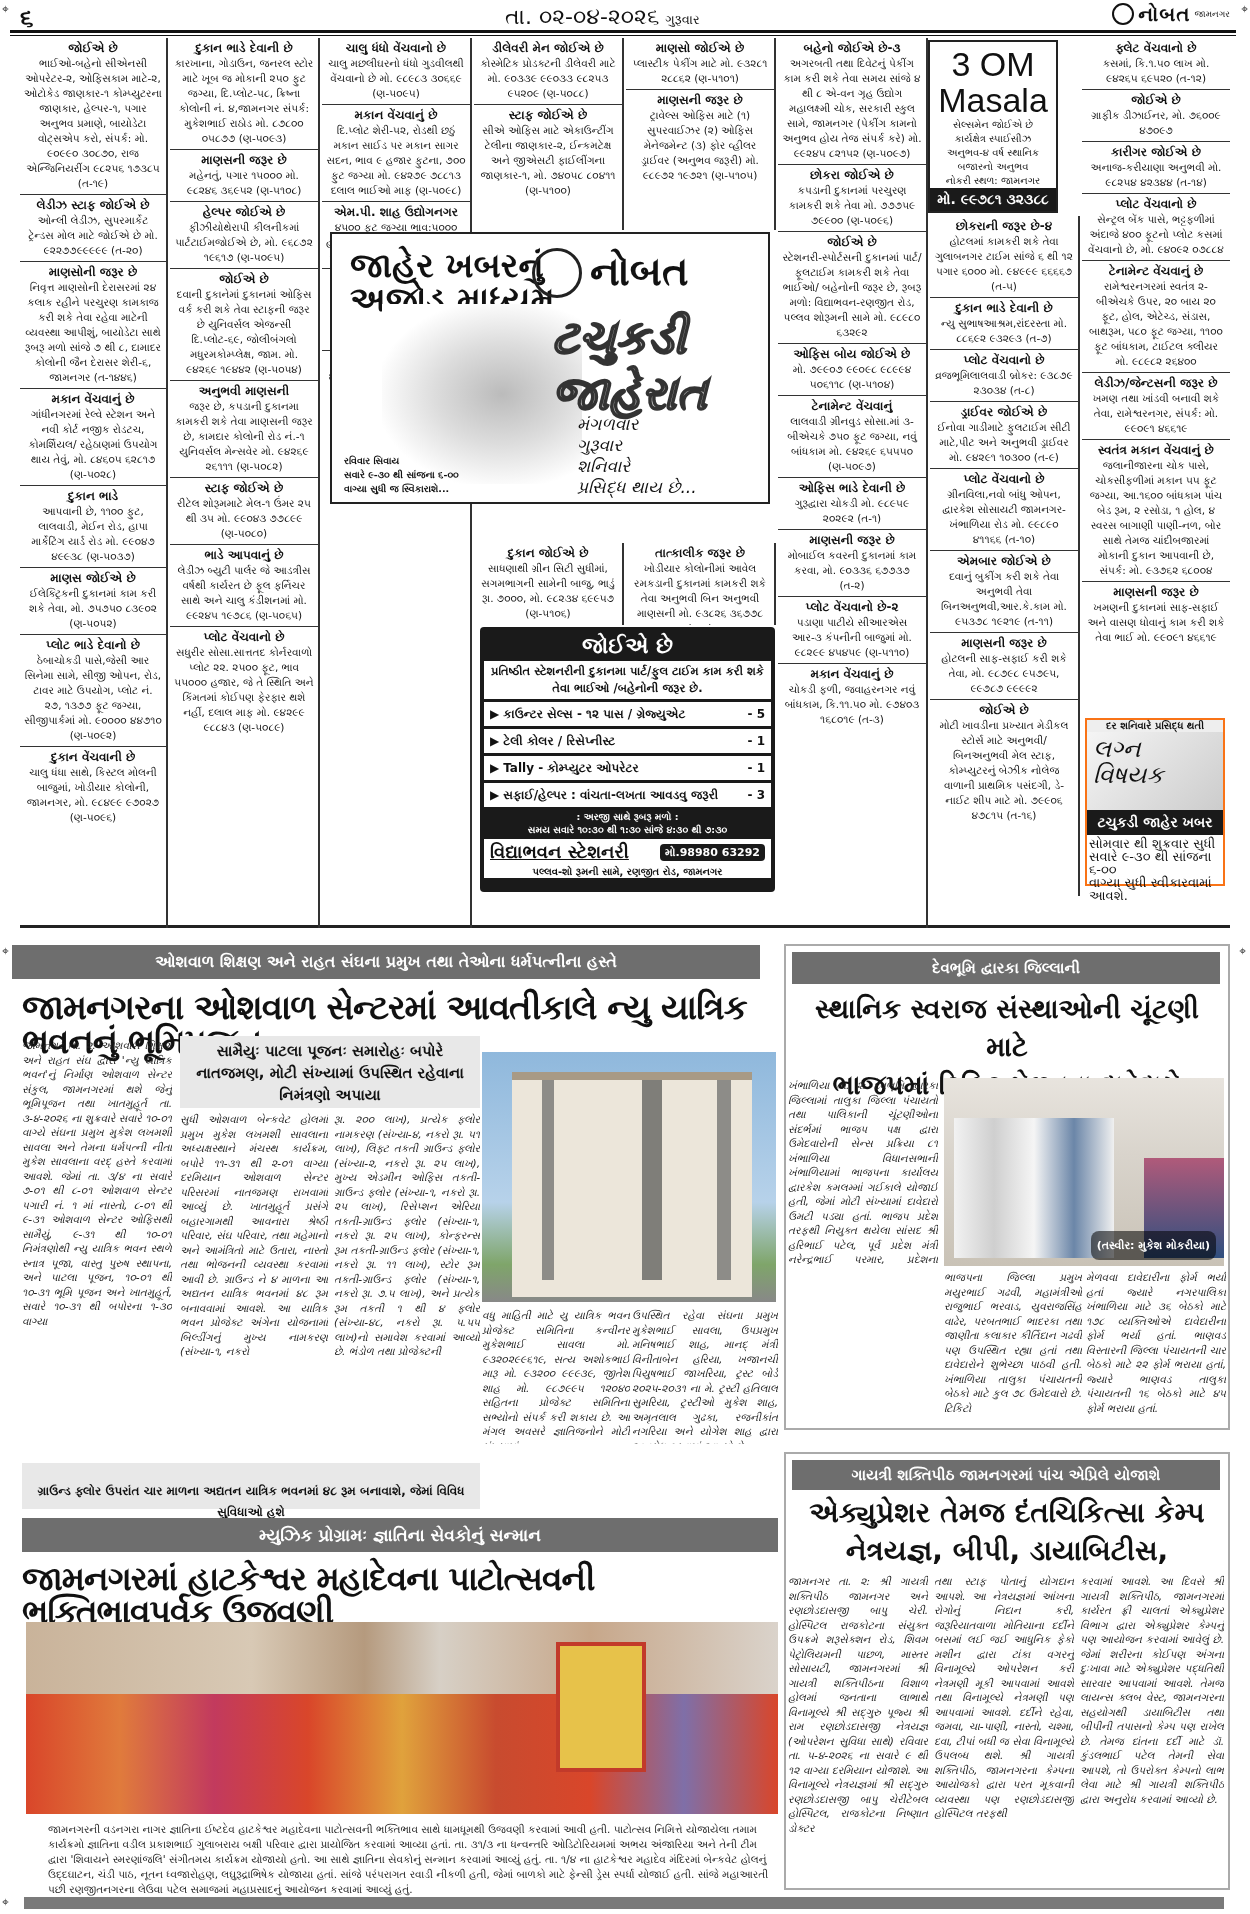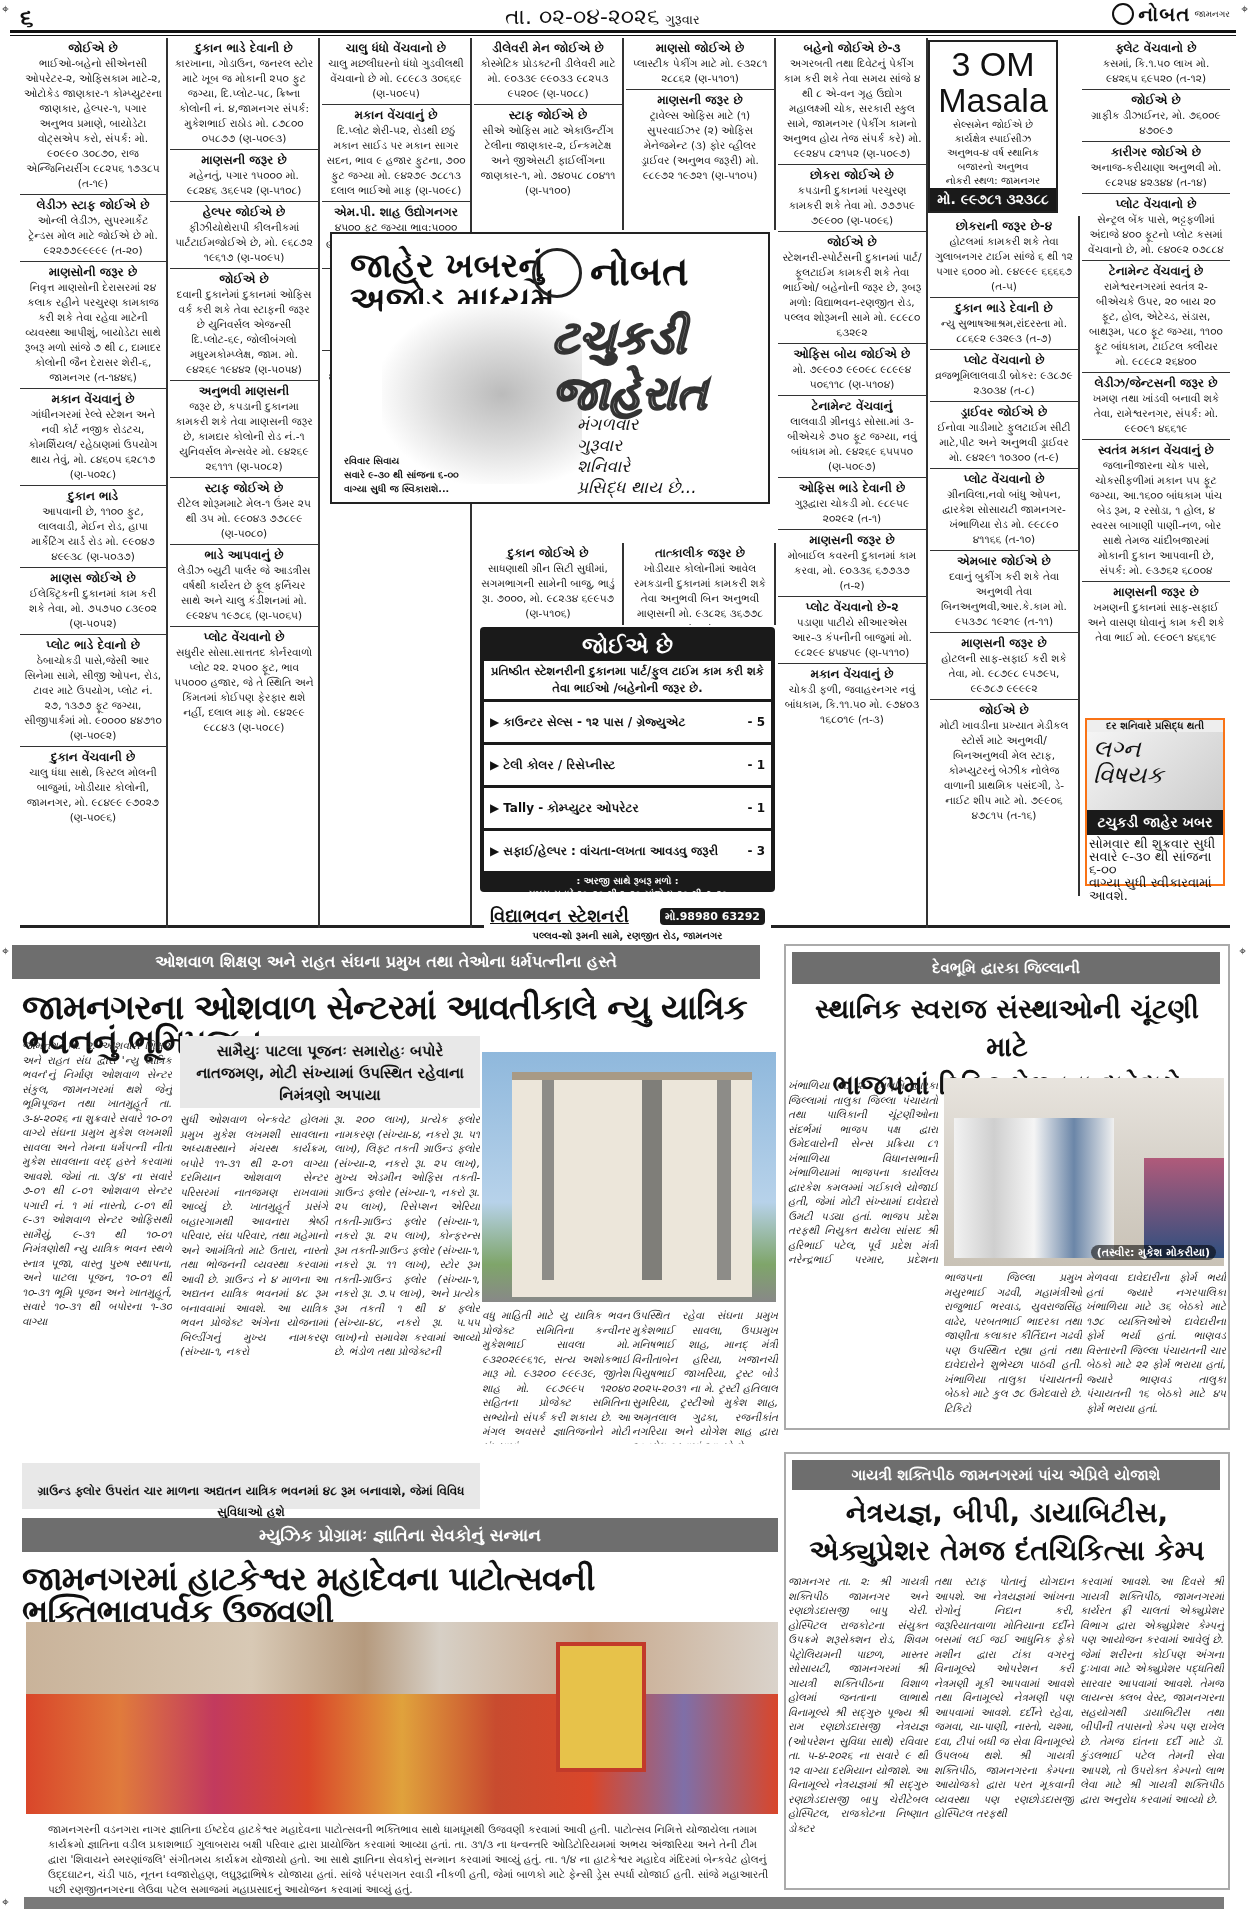--- a/index.html
+++ b/index.html
@@ -27,21 +27,21 @@
 .promo .brand-icon{position:absolute;left:200px;top:14px;width:50px;height:50px;border:3px solid #222;border-radius:50%}
 .promo .brand-name{position:absolute;left:258px;top:14px;font-size:40px;font-weight:900}
 .promo .hand{position:absolute;left:50px;top:70px;width:200px;height:180px;background:radial-gradient(ellipse at 60% 50%,#bbb 0%,#ddd 40%,#fff 75%)}
 .promo .tiny{position:absolute;left:220px;top:75px;font-size:46px;line-height:56px;font-weight:900;color:#ccc;-webkit-text-stroke:2px #333;font-style:italic}
 .promo .days{position:absolute;left:245px;top:180px;font-size:17px;line-height:21px;font-style:italic}
 .promo .timing{position:absolute;left:12px;top:220px;font-size:9.5px;line-height:14px;font-weight:bold}
 
 .jobs{position:absolute;left:480px;top:627px;width:295px;height:265px;background:#1a1a1a;border-radius:4px;padding:4px}
 .jobs .title{color:#fff;text-align:center;font-size:22px;font-weight:900;line-height:30px}
 .jobs .intro{background:#fff;text-align:center;font-size:11.5px;font-weight:bold;line-height:17px;padding:2px}
-.jobs .row{background:#fff;margin-top:3px;display:flex;justify-content:space-between;font-size:12px;font-weight:bold;padding:12px 6px;line-height:16px}
+.jobs .row{background:#fff;margin-top:3px;display:flex;justify-content:space-between;font-size:12px;font-weight:bold;padding:4px 6px;line-height:16px}
 .jobs .row .arrow{margin-right:4px}
 .jobs .apply{color:#fff;text-align:center;font-size:9.5px;line-height:13px;font-weight:bold;margin-top:3px}
 .jobs .firm{background:#fff;margin-top:3px;padding:2px 6px;display:flex;justify-content:space-between;align-items:center}
 .jobs .firm .fname{font-size:18px;font-weight:bold;text-decoration:underline}
 .jobs .firm .phone{background:#1a1a1a;color:#fff;font-size:11px;padding:2px 5px;border-radius:4px;font-weight:bold}
 .jobs .addr{background:#fff;text-align:center;font-size:10px;font-weight:bold;line-height:13px}
 
 .masala{position:absolute;left:928px;top:40px;width:130px;text-align:center}
 .masala .big{font-size:34px;line-height:36px;font-family:"Liberation Sans",sans-serif}
 .masala .box{border:2px solid #222;padding-top:4px}
@@ -52,21 +52,21 @@
 .lagna .head{font-size:10px;text-align:center;font-weight:bold;background:#eee}
 .lagna .art{height:78px;background:linear-gradient(135deg,#f5f5f5,#ccc);font-size:24px;font-style:italic;padding:4px 6px;line-height:26px}
 .lagna .dark{background:#1a1a1a;color:#fff;text-align:center;font-size:14px;font-weight:bold;padding:4px 0}
 .lagna .foot{font-size:13px;text-align:left;line-height:13px;font-weight:normal;padding:2px}
 
 .section-bar{position:absolute;background:#6e6e6e;color:#fff;text-align:center;font-weight:bold}
 .headline{position:absolute;font-weight:900;letter-spacing:-1px;line-height:1}
 .body-text{position:absolute;font-size:10.5px;line-height:14.5px;font-style:italic;text-align:justify;color:#222}
 .subbox{position:absolute;background:#e8e8e8;text-align:center;font-weight:bold}
 .photo{position:absolute;overflow:hidden}
-.credit{position:absolute;font-size:11px;font-weight:bold;color:#fff;background:rgba(0,0,0,.55);border-radius:8px;padding:1px 6px}
+.credit{position:absolute;font-size:11px;font-weight:bold;color:#fff;background:rgba(0,0,0,.55);border-radius:8px;padding:8px 6px}
 .footer-text{position:absolute;left:48px;top:1822px;width:730px;font-size:10.5px;line-height:15px;color:#222}
 .bottom-rule{position:absolute;left:24px;top:1897px;width:1200px;height:12px;background:#7a7a7a}
 .frame{position:absolute;border:2px solid #aaa}
 </style>
 </head>
 <body>
 
 <div class="masthead">
   <span class="reg" style="left:2px;top:2px">⌖</span>
   <span class="page-num">૬</span>
@@ -433,21 +433,21 @@
   <div style="position:absolute;left:10px;top:40px;width:160px;height:140px;background:linear-gradient(90deg,#f2f2f2,#cfcfcf,#f5f5f5,#6b86a8,#f0f0f0)"></div>
   <div style="position:absolute;left:200px;top:80px;width:80px;height:100px;background:linear-gradient(#b05a7a,#2f4f7f)"></div>
   <span class="credit" style="right:8px;bottom:6px">(તસ્વીર: મુકેશ મોકરીયા)</span>
 </div>
 <div class="body-text" style="left:944px;top:1270px;width:138px;height:156px;overflow:hidden">ભાજપના જિલ્લા પ્રમુખ મયુરભાઈ ગઢવી, મહામંત્રીઓ રાજુભાઈ ભરવાડ, યુવરાજસિંહ વાઢેર, પરબતભાઈ ભાદરકા તથા જાણીતા કલાકાર કીર્તિદાન ગઢવી પણ ઉપસ્થિત રહ્યા હતાં તથા દાવેદારોને શુભેચ્છા પાઠવી હતી. ખંભાળિયા તાલુકા પંચાયતની બેઠકો માટે કુલ ૭૮ ઉમેદવારો છે. ટિકિટો</div>
 <div class="body-text" style="left:1086px;top:1270px;width:140px;height:156px;overflow:hidden">મેળવવા દાવેદારીના ફોર્મ ભર્યા હતાં જ્યારે નગરપાલિકા ખંભાળિયા માટે ૩૬ બેઠકો માટે ૧૭૮ વ્યક્તિઓએ દાવેદારીના ફોર્મ ભર્યા હતાં. ભાણવડ વિસ્તારની જિલ્લા પંચાયતની ચાર બેઠકો માટે ૨૨ ફોર્મ ભરાયા હતાં, જ્યારે ભાણવડ તાલુકા પંચાયતની ૧૬ બેઠકો માટે ૪૫ ફોર્મ ભરાયા હતાં.</div>
 
 <div class="frame" style="left:784px;top:1452px;width:446px;height:438px"></div>
 <div class="section-bar" style="left:792px;top:1460px;width:428px;height:30px;font-size:15px;line-height:30px">ગાયત્રી શક્તિપીઠ જામનગરમાં પાંચ એપ્રિલે યોજાશે</div>
 <div class="headline" style="left:792px;top:1494px;width:430px;font-size:28px;line-height:38px;text-align:center;letter-spacing:0">
+    <div>એક્યુપ્રેશર તેમજ દંતચિકિત્સા કેમ્પ</div>
     <div>નેત્રયજ્ઞ, બીપી, ડાયાબિટીસ,</div>
-    <div>એક્યુપ્રેશર તેમજ દંતચિકિત્સા કેમ્પ</div>
   </div>
 <div class="body-text" style="left:788px;top:1574px;width:140px;height:310px;overflow:hidden">જામનગર તા. ૨: શ્રી ગાયત્રી શક્તિપીઠ જામનગર અને રણછોડદાસજી બાપુ ચેરી. હોસ્પિટલ રાજકોટના સંયુક્ત ઉપક્રમે શરૂસેક્શન રોડ, શિવમ પેટ્રોલિયમની પાછળ, માસ્તર સોસાયટી, જામનગરમાં શ્રી ગાયત્રી શક્તિપીઠના વિશાળ હોલમાં જનતાના લાભાર્થે વિનામૂલ્યે શ્રી સદ્ગુરુ પૂજ્ય શ્રી રામ રણછોડદાસજી નેત્રયજ્ઞ (ઓપરેશન સુવિધા સાથે) રવિવાર તા. ૫-૪-૨૦૨૬ ના સવારે ૯ થી ૧૨ વાગ્યા દરમિયાન યોજાશે. આ વિનામૂલ્યે નેત્રયજ્ઞમાં શ્રી સદ્ગુરુ રણછોડદાસજી બાપુ ચેરીટેબલ હોસ્પિટલ, રાજકોટના નિષ્ણાત ડોક્ટર</div>
 <div class="body-text" style="left:934px;top:1574px;width:140px;height:310px;overflow:hidden">તથા સ્ટાફ પોતાનું યોગદાન આપશે. આ નેત્રયજ્ઞમાં આંખના રોગોનું નિદાન કરી, જરૂરિયાતવાળા મોતિયાના દર્દીને બસમાં લઈ જઈ આધુનિક ફેકો મશીન દ્વારા ટાંકા વગરનું વિનામૂલ્યે ઓપરેશન કરી નેત્રમણી મૂકી આપવામાં આવશે તથા વિનામૂલ્યે નેત્રમણી પણ આપવામાં આવશે. દર્દીને રહેવા, જમવા, ચા-પાણી, નાસ્તો, ચશ્મા, દવા, ટીપાં બધી જ સેવા વિનામૂલ્યે ઉપલબ્ધ થશે. શ્રી ગાયત્રી શક્તિપીઠ, જામનગરના કેમ્પના આયોજકો દ્વારા પરત મૂકવાની વ્યવસ્થા પણ રણછોડદાસજી હોસ્પિટલ તરફથી</div>
 <div class="body-text" style="left:1080px;top:1574px;width:144px;height:310px;overflow:hidden">કરવામાં આવશે. આ દિવસે શ્રી ગાયત્રી શક્તિપીઠ, જામનગરમાં કાર્યરત ફ્રી ચાલતાં એક્યુપ્રેશર વિભાગ દ્વારા એક્યુપ્રેશર કેમ્પનું પણ આયોજન કરવામાં આવેલું છે. જેમાં શરીરના કોઈપણ અંગના દુઃખાવા માટે એક્યુપ્રેશર પદ્ધતિથી સારવાર આપવામાં આવશે. તેમજ લાયન્સ ક્લબ વેસ્ટ, જામનગરના સહયોગથી ડાયાબિટીસ તથા બીપીની તપાસનો કેમ્પ પણ રાખેલ છે. તેમજ દાંતના દર્દી માટે ડૉ. કુંડલભાઈ પટેલ તેમની સેવા આપશે, તો ઉપરોક્ત કેમ્પનો લાભ લેવા માટે શ્રી ગાયત્રી શક્તિપીઠ દ્વારા અનુરોધ કરવામાં આવ્યો છે.</div>
 
 <div class="bottom-rule"></div>
 <span class="reg" style="left:2px;top:1895px">⌖</span>
 
 </body></html>

